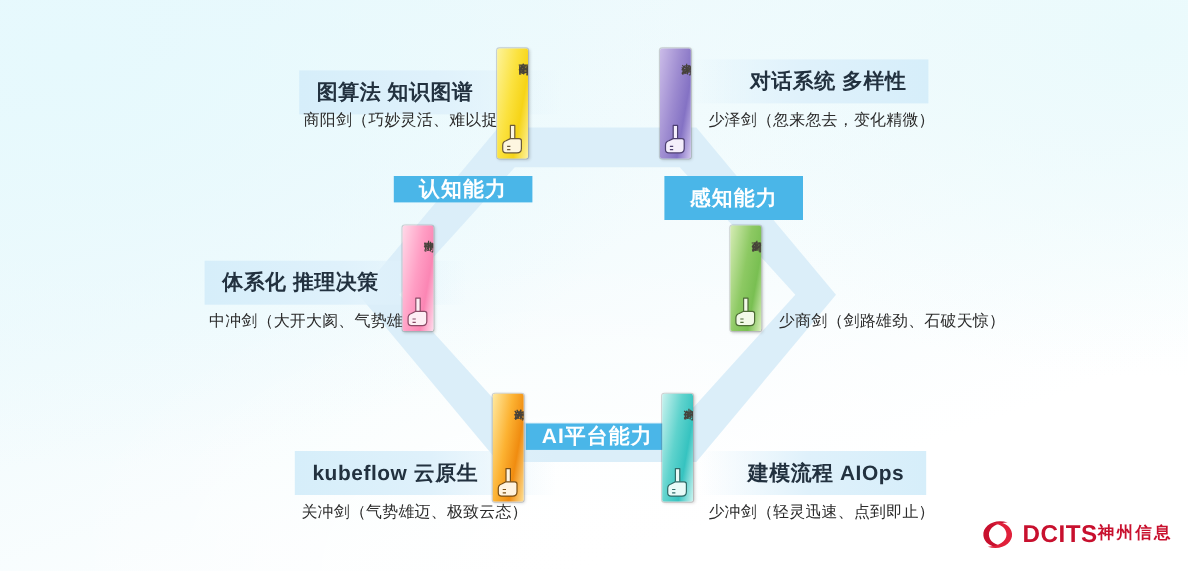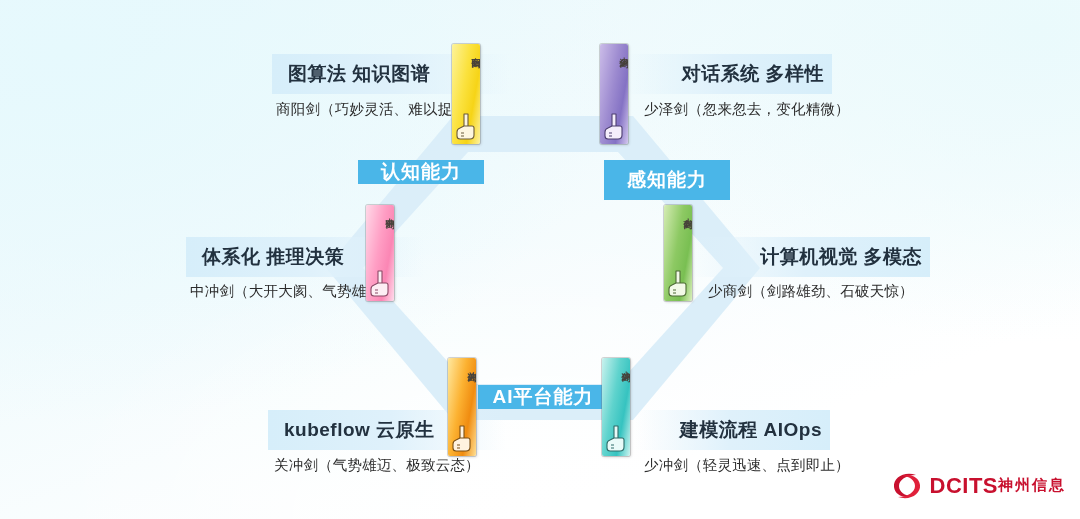--- a/index.html
+++ b/index.html
@@ -49,21 +49,21 @@
   .titlebar{
     position:absolute;height:40px;display:flex;align-items:center;
     font-size:19px;font-weight:bold;color:#22313f;letter-spacing:.5px;
     white-space:nowrap;
   }
   .titlebar.left-fade{
     justify-content:flex-start;padding-left:16px;
     background:linear-gradient(90deg,#d6eefa 0%,#dff1fb 52%,rgba(223,241,251,.25) 88%,rgba(223,241,251,0) 100%);
   }
   .titlebar.right-fade{
-    justify-content:flex-end;padding-right:8px;
+    justify-content:flex-end;padding-right:20px;
     background:linear-gradient(270deg,#d6eefa 0%,#dff1fb 52%,rgba(223,241,251,.25) 88%,rgba(223,241,251,0) 100%);
   }
   .caption{
     position:absolute;font-size:14.5px;color:#2b2b2b;white-space:nowrap;
     letter-spacing:.2px;
   }
 
   
   .chip{
     position:absolute;display:flex;align-items:center;justify-content:center;
@@ -84,21 +84,21 @@
 
 <div id="stage">
 
   <div class="hex-ring">
     <svg viewBox="0 0 450 320" preserveAspectRatio="none" aria-hidden="true">
       <path d="M135 8 L315 8 L442 160 L315 312 L135 312 L8 160 Z
                M150 44 L300 44 L405 160 L300 276 L150 276 L45 160 Z" fill="#d9edf9" fill-rule="evenodd" opacity="0.95"></path>
     </svg>
   </div>
 
-  <div class="titlebar left-fade" style="left:272px;top:54px;width:222px;">图算法 知识图谱</div>
+  <div class="titlebar left-fade" style="left:272px;top:64px;width:222px;">图算法 知识图谱</div>
   <div class="caption" style="left:276px;top:100px;">商阳剑（巧妙灵活、难以捉摸）</div>
   <div class="sword" style="left:452px;top:44px;width:28px;height:100px;
               background:linear-gradient(100deg,#fdf39a 0%,#fbe23f 42%,#f6d417 70%,#fdf2a0 100%);">
     <span class="vlabel">商阳剑</span>
     <span class="hand">
       <svg viewBox="0 0 26 30">
           <g fill="#fdf6e0" stroke="#6b5a3a" stroke-width="1.1" stroke-linejoin="round">
         <path d="M11 3 h4 v14 h-4 z"></path>
         <path d="M7 17 q-3 1 -3 4 v4 q0 3 3 3 h10 q4 0 4 -4 v-7 q0 -2 -2 -2 h-8 z"></path>
         <path d="M8 22 h3 M8 25 h3"></path>
@@ -135,21 +135,20 @@
       <svg viewBox="0 0 26 30">
           <g fill="#fdeef4" stroke="#8a4a66" stroke-width="1.1" stroke-linejoin="round">
         <path d="M11 3 h4 v14 h-4 z"></path>
         <path d="M7 17 q-3 1 -3 4 v4 q0 3 3 3 h10 q4 0 4 -4 v-7 q0 -2 -2 -2 h-8 z"></path>
         <path d="M8 22 h3 M8 25 h3"></path>
           </g>
         </svg>
     </span>
   </div>
 
-  <div class="titlebar right-fade" style="left:690px;top:237px;width:232px;">计算机视觉 多模态</div>
   <div class="caption" style="left:708px;top:282px;">少商剑（剑路雄劲、石破天惊）</div>
   <div class="sword" style="left:664px;top:205px;width:28px;height:96px;
               background:linear-gradient(100deg,#d5ecb4 0%,#8dc963 45%,#79bf52 72%,#dbf0bd 100%);">
     <span class="vlabel">少商剑</span>
     <span class="hand">
       <svg viewBox="0 0 26 30">
           <g fill="#f2f9e8" stroke="#4d6b36" stroke-width="1.1" stroke-linejoin="round">
         <path d="M11 3 h4 v14 h-4 z"></path>
         <path d="M7 17 q-3 1 -3 4 v4 q0 3 3 3 h10 q4 0 4 -4 v-7 q0 -2 -2 -2 h-8 z"></path>
         <path d="M8 22 h3 M8 25 h3"></path>

